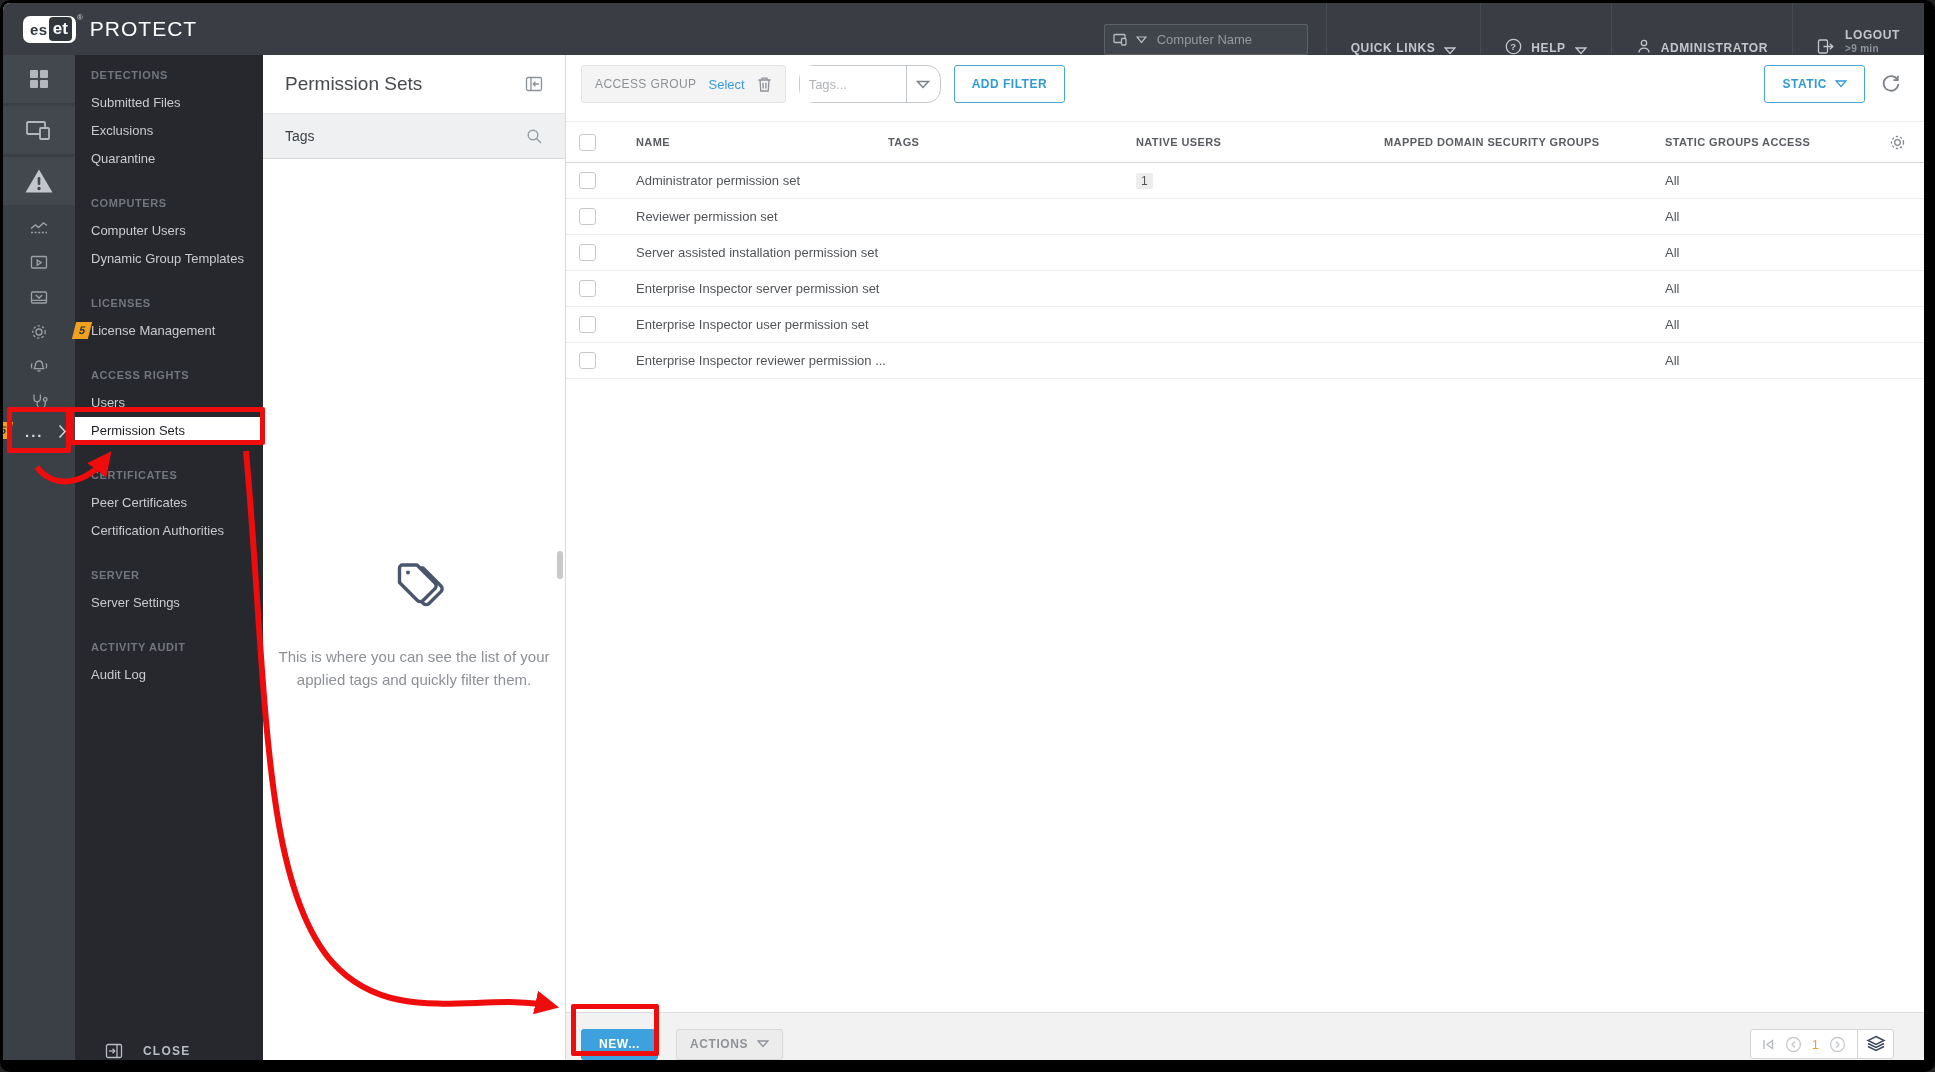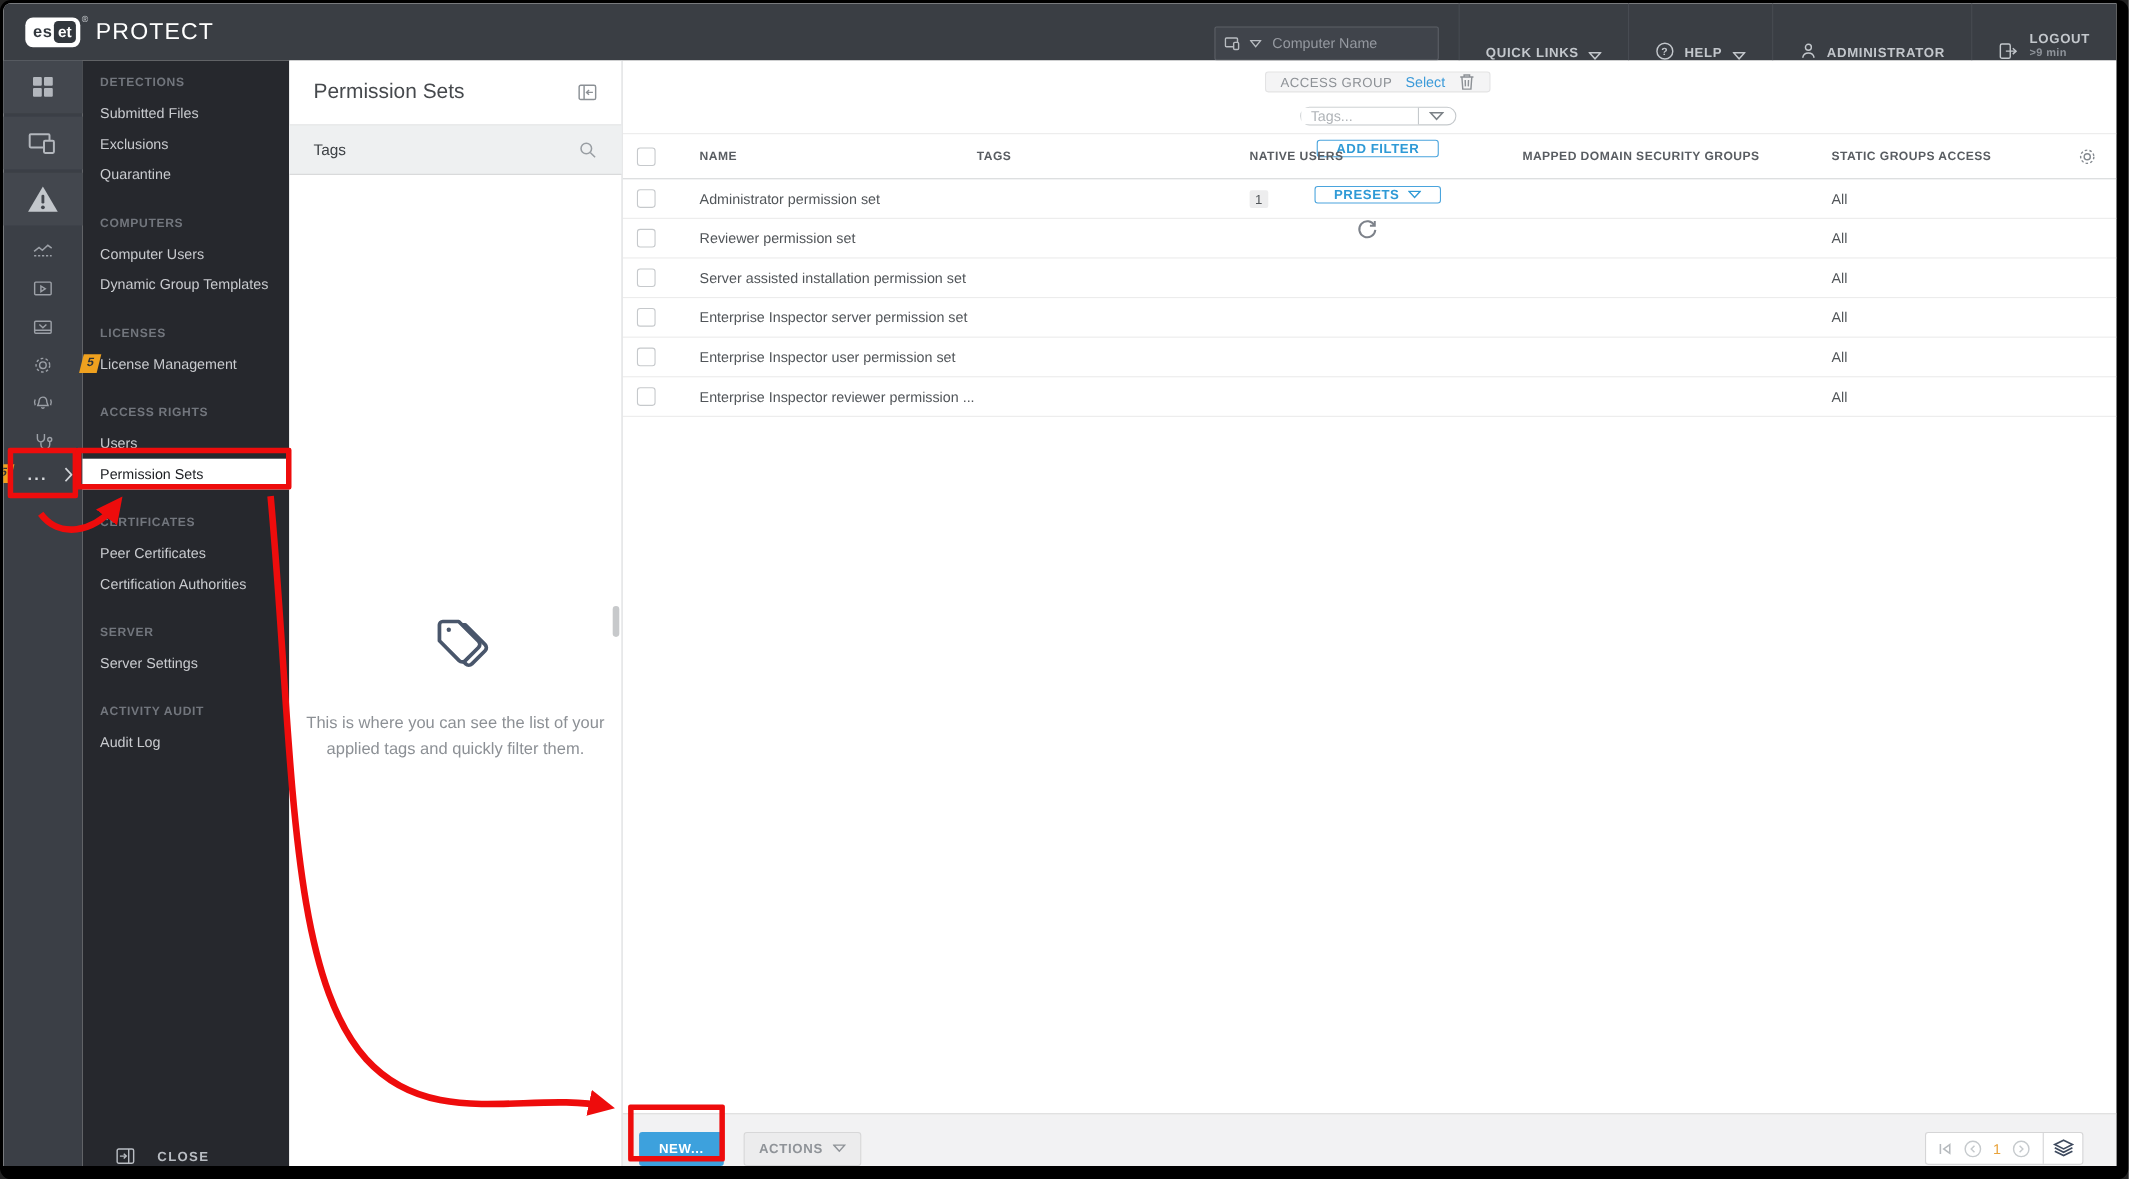--- a/index.html
+++ b/index.html
@@ -4,21 +4,21 @@
 <style>
   html,body{margin:0;padding:0;background:#222;}
   *{box-sizing:border-box;font-family:"Liberation Sans","DejaVu Sans",sans-serif;}
   .frame{position:relative;width:1935px;height:1072px;background:#fff;overflow:hidden;
          border:3px solid #000;border-right-width:11px;border-bottom-width:12px;border-radius:10px;}
   
   .topbar{height:52px;background:#3a3e44;display:flex;align-items:center;}
   .logo-area{display:flex;align-items:center;margin-left:20px;}
   .eset-pill{background:#fff;border-radius:7px;height:27px;display:flex;align-items:center;padding:0 4px 0 7px;position:relative;}
   .eset-es{color:#32373d;font-weight:bold;font-size:15px;letter-spacing:0.5px;}
-  .eset-et{background:#32373d;color:#fff;font-weight:bold;font-size:14px;border-radius:4px;padding:2px 4px;margin-left:1px;}
+  .eset-et{background:#32373d;color:#fff;font-weight:bold;font-size:17px;border-radius:4px;padding:2px 4px;margin-left:1px;}
   .eset-r{color:#cfd2d6;font-size:8px;position:absolute;right:-7px;top:-3px;}
   .product-name{color:#fff;font-size:21px;font-weight:400;letter-spacing:1px;margin-left:14px;}
   .topbar-right{margin-left:auto;display:flex;align-items:stretch;height:100%;}
   .tb-search-wrap{display:flex;align-items:flex-end;padding-right:18px;}
   .tb-search{width:204px;height:31px;border:1px solid #5c6067;border-radius:2px;background:#40444b;display:flex;align-items:center;padding:0 8px;}
   .tb-search input{background:transparent;border:none;outline:none;color:#c6cacf;font-size:13px;width:130px;margin-left:8px;}
   .tb-search input::placeholder{color:#9599a0;}
   .tb-item{display:flex;align-items:flex-end;border-left:1px solid #474b52;padding:0 24px;color:#c3c7cc;font-size:12px;letter-spacing:0.6px;gap:9px;cursor:pointer;font-weight:bold;}
   .tb-logout-txt{display:flex;flex-direction:column;line-height:1.25;}
   .tb-logout-sub{font-size:10px;color:#8e939a;letter-spacing:0.3px;}
@@ -48,21 +48,21 @@
   .panel{width:303px;background:#fff;border-right:1px solid #d8dadb;position:relative;flex-shrink:0;}
   .panel-title-row{height:58px;display:flex;align-items:center;padding:0 22px;}
   .panel-title{font-size:19px;color:#46494d;flex:1;}
   .tags-row{height:46px;background:#eef0f1;border-top:1px solid #e4e6e7;border-bottom:1px solid #d6d8d9;display:flex;align-items:center;padding:0 22px;}
   .tags-label{font-size:14px;color:#3d4145;flex:1;}
   .panel-empty{margin-top:398px;text-align:center;}
   .panel-empty-text{margin-top:26px;font-size:15px;color:#8c9095;line-height:1.55;}
   .panel-thumb{position:absolute;right:2px;top:496px;width:6px;height:28px;background:#c7c9cb;border-radius:3px;}
   
   .main{flex:1;background:#fff;display:flex;flex-direction:column;min-width:0;}
-  .filter-row{display:flex;align-items:center;padding:10px 0 0 15px;gap:13px;height:48px;flex-direction:column;}
+  .filter-row{display:flex;align-items:center;padding:10px 0 0 15px;gap:13px;height:48px;}
   .chip{height:38px;background:#f4f4f5;border:1px solid #e3e3e4;border-radius:3px;display:flex;align-items:center;padding:0 13px;gap:12px;}
   .chip-label{font-size:12px;color:#8d9196;letter-spacing:0.4px;}
   .chip-link{font-size:13px;color:#3d9bd9;cursor:pointer;}
   .tags-select{height:38px;width:142px;background:#fff;border:1px solid #c5c9cc;border-radius:14px;display:flex;align-items:stretch;}
   .tags-select input{border:none;outline:none;flex:1;min-width:0;font-size:13px;padding:0 9px;color:#555;}
   .tags-select input::placeholder{color:#b0b4b8;}
   .tags-caret{width:34px;border-left:1px solid #c5c9cc;display:flex;align-items:center;justify-content:center;cursor:pointer;}
   .btn-outline{height:38px;background:#fff;border:1px solid #4aa4dd;border-radius:3px;color:#2f9ad6;font-size:12px;font-weight:bold;letter-spacing:0.5px;padding:0 17px;display:flex;align-items:center;gap:8px;cursor:pointer;}
   .filter-spacer{flex:1;}
   .refresh-wrap{margin:0 22px 0 2px;cursor:pointer;}
@@ -403,21 +403,21 @@
             <svg width="14" height="9" viewBox="0 0 14 9">
                 <path d="M1.5 1.5 h11 l-5.5 6 z" fill="none" stroke="#7c8287" stroke-width="1.4"></path>
               </svg>
           </span>
         </div>
         <button class="btn-outline">
           <span>ADD FILTER</span>
         </button>
         <div class="filter-spacer"></div>
         <button class="btn-outline">
-          <span>PRESETS</span>
+          <span>STATIC</span>
           <span class="icon">
               <svg width="12" height="8" viewBox="0 0 12 8">
                 <path d="M1 1 h10 l-5 5.5 z" fill="none" stroke="#2f9ad6" stroke-width="1.3"></path>
               </svg>
             </span>
         </button>
         <span class="refresh-wrap icon">
           <svg width="22" height="22" viewBox="0 0 22 22">
               <g fill="none" stroke="#7d828a" stroke-width="1.8">
                 <path d="M17.5 7 A7.3 7.3 0 1 0 18.3 11"></path>

